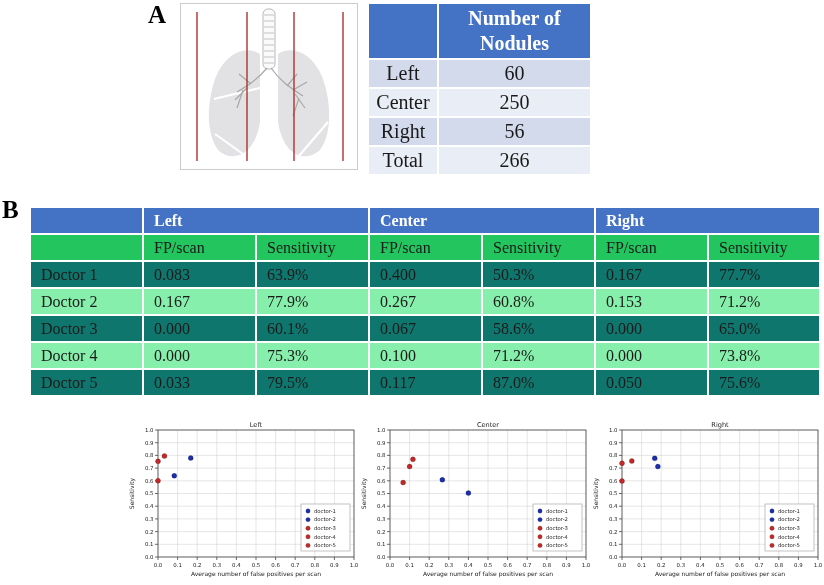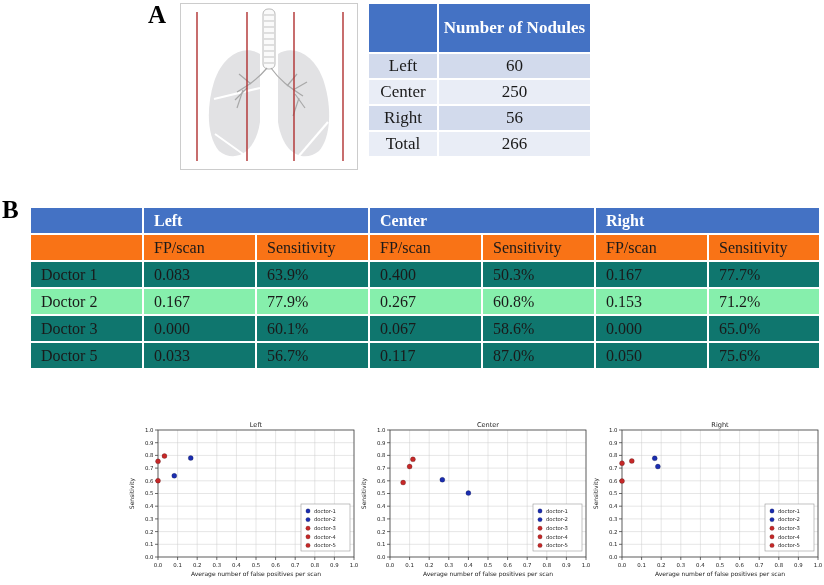--- a/index.html
+++ b/index.html
@@ -9,34 +9,34 @@
 
   
   .panel-label{font-weight:bold;font-size:25px;color:#000;}
 
   
   .lung-box{left:180px;top:3px;width:178px;height:167px;background:#fff;
             border:1px solid #cccccc;box-sizing:border-box;}
 
   
   table{border-collapse:separate;border-spacing:0;}
-  .tableA{left:368px;top:3px;width:223px;font-size:17px;font-family:Liberation Serif, serif;}
+  .tableA{left:368px;top:3px;width:223px;font-size:20px;font-family:Liberation Serif, serif;}
   .tableA td{border:1.5px solid #ffffff;text-align:center;padding:2px 4px;box-sizing:border-box;}
   .tableA .hdr td{background:#4472C4;color:#ffffff;font-weight:bold;height:50px;line-height:1.25;}
   .tableA .c-label{width:70px;}
   .tableA .c-val{width:153px;}
   .tableA tr.r-dark td{background:#D2DAEC;height:26px;}
   .tableA tr.r-light td{background:#E9EDF6;height:26px;}
 
   
   .tableB{left:30px;top:207px;width:790px;font-size:16px;table-layout:fixed;}
   .tableB td{border:1.5px solid #ffffff;text-align:left;padding:2px 10px;box-sizing:border-box;
              white-space:nowrap;overflow:hidden;height:27px;}
   .tableB tr.hdr1 td{background:#4472C4;color:#ffffff;font-weight:bold;}
-  .tableB tr.hdr2 td{background:#f97316;}
+  .tableB tr.hdr2 td{background:#22c55e;}
   .tableB tr.r-light td{background:#0f766e;}
   .tableB tr.r-dark td{background:#86efac;}
 
   
   .plots{left:126px;top:420px;width:698px;height:164px;display:flex;}
   .chart{width:232px;height:163px;}
 </style>
 </head>
 <body>
 
@@ -159,24 +159,33 @@
   </tr>
   <tr class="r-light">
     <td>Doctor 3</td>
     <td>0.000</td>
     <td>60.1%</td>
     <td>0.067</td>
     <td>58.6%</td>
     <td>0.000</td>
     <td>65.0%</td>
   </tr>
+  <tr class="r-dark">
+    <td>Doctor 4</td>
+    <td>0.000</td>
+    <td>75.3%</td>
+    <td>0.100</td>
+    <td>71.2%</td>
+    <td>0.000</td>
+    <td>73.8%</td>
+  </tr>
   <tr class="r-light">
     <td>Doctor 5</td>
     <td>0.033</td>
-    <td>56.7%</td>
+    <td>79.5%</td>
     <td>0.117</td>
     <td>87.0%</td>
     <td>0.050</td>
     <td>75.6%</td>
   </tr>
 </tbody>
   </table>
 
 <div class="abs plots">
   <div class="chart"><svg viewBox="0 0 232 163" width="232" height="163" font-family="DejaVu Sans, sans-serif">

